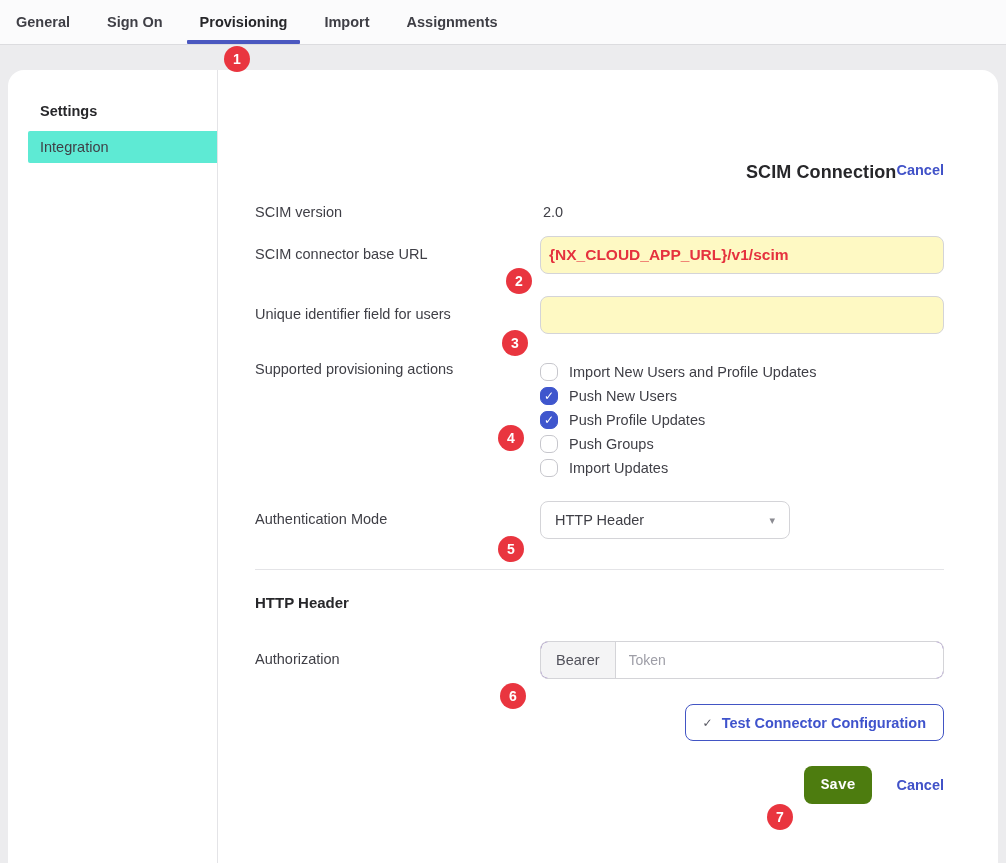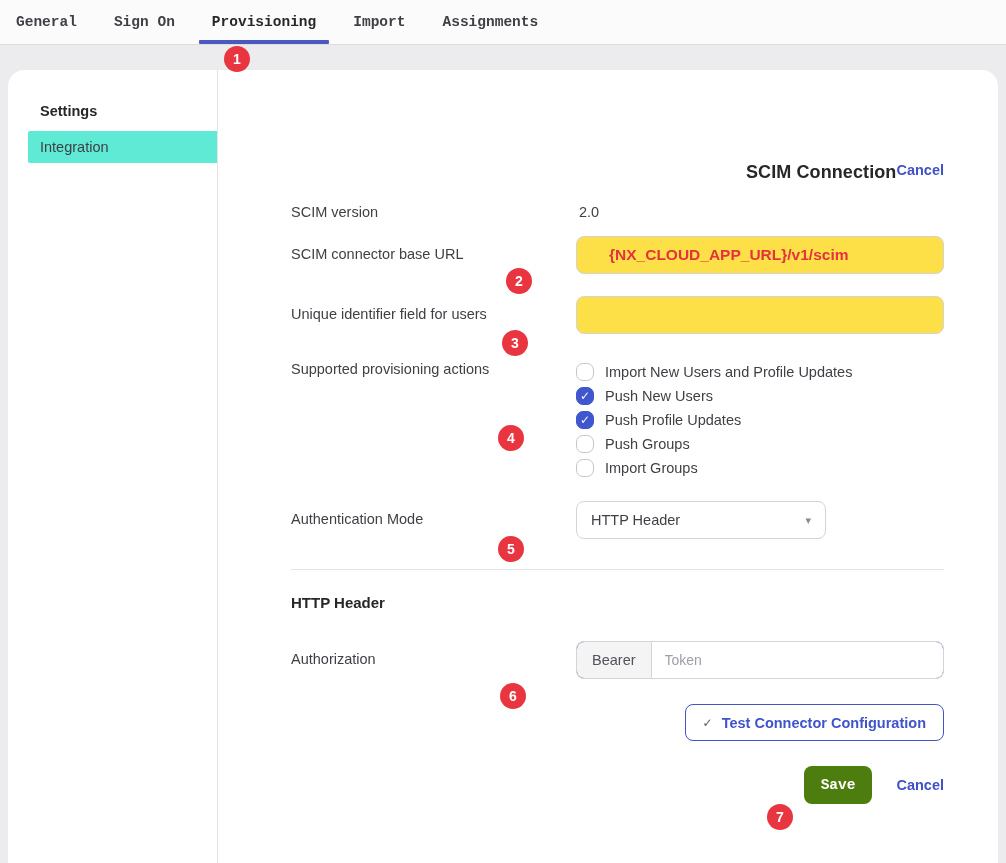--- a/index.html
+++ b/index.html
@@ -23,42 +23,40 @@
   }
   .tab {
     display: flex;
     align-items: center;
     padding: 0 13px;
     font-size: 14.5px;
     font-weight: 600;
     color: #3f3f46;
     cursor: pointer;
     position: relative;
-    font-family: Liberation Mono, monospace;
   }
   .tab.active { color: #27272a; }
   .tab.active::after {
     content: "";
     position: absolute;
     left: 0; right: 0; bottom: 0;
     height: 4px;
     background: #4b58c0;
     border-radius: 1px;
   }
 
   
   .band { height: 25px; background: #ececee; }
   .card {
     margin: 0 8px;
     height: 793px;
     background: #ffffff;
     border-radius: 16px 16px 0 0;
     display: flex;
     overflow: hidden;
-    gap: 36px;
   }
 
   
   .sidebar {
     width: 210px;
     flex: 0 0 210px;
     border-right: 1px solid #e4e4e7;
     padding-top: 27px;
   }
   .side-header {
@@ -119,25 +117,25 @@
   .row-auth { margin-bottom: 30px; }
   .row-authz { margin-bottom: 25px; }
 
   .value { font-size: 14.5px; color: #3f3f46; padding-top: 1px; margin-left: 3px; }
 
   .text-input {
     width: 100%;
     height: 38px;
     border: 1px solid #d4d4d8;
     border-radius: 8px;
-    padding: 0 32px;
+    padding: 0 8px;
     font-family: "Liberation Sans", "DejaVu Sans", sans-serif;
     font-size: 15px;
     color: #3f3f46;
-    background: #fde047;
+    background: #fef9c3;
     outline: none;
   }
   .text-input.url-red {
     color: #e5323e;
     font-weight: 700;
     font-size: 15.5px;
   }
 
   
   .check-list { display: flex; flex-direction: column; }
@@ -344,21 +342,21 @@
         <label class="check-row">
           <span class="checkbox checked">✓</span>
           <span>Push Profile Updates</span>
         </label>
         <label class="check-row">
           <span class="checkbox">✓</span>
           <span>Push Groups</span>
         </label>
         <label class="check-row">
           <span class="checkbox">✓</span>
-          <span>Import Groups</span>
+          <span>Import Updates</span>
         </label>
       </div>
     </div>
 
     <div class="row row-auth">
       <div class="label">Authentication Mode</div>
       <div class="control">
         <div class="select">
           <span>HTTP Header</span>
           <span class="caret">▾</span>

